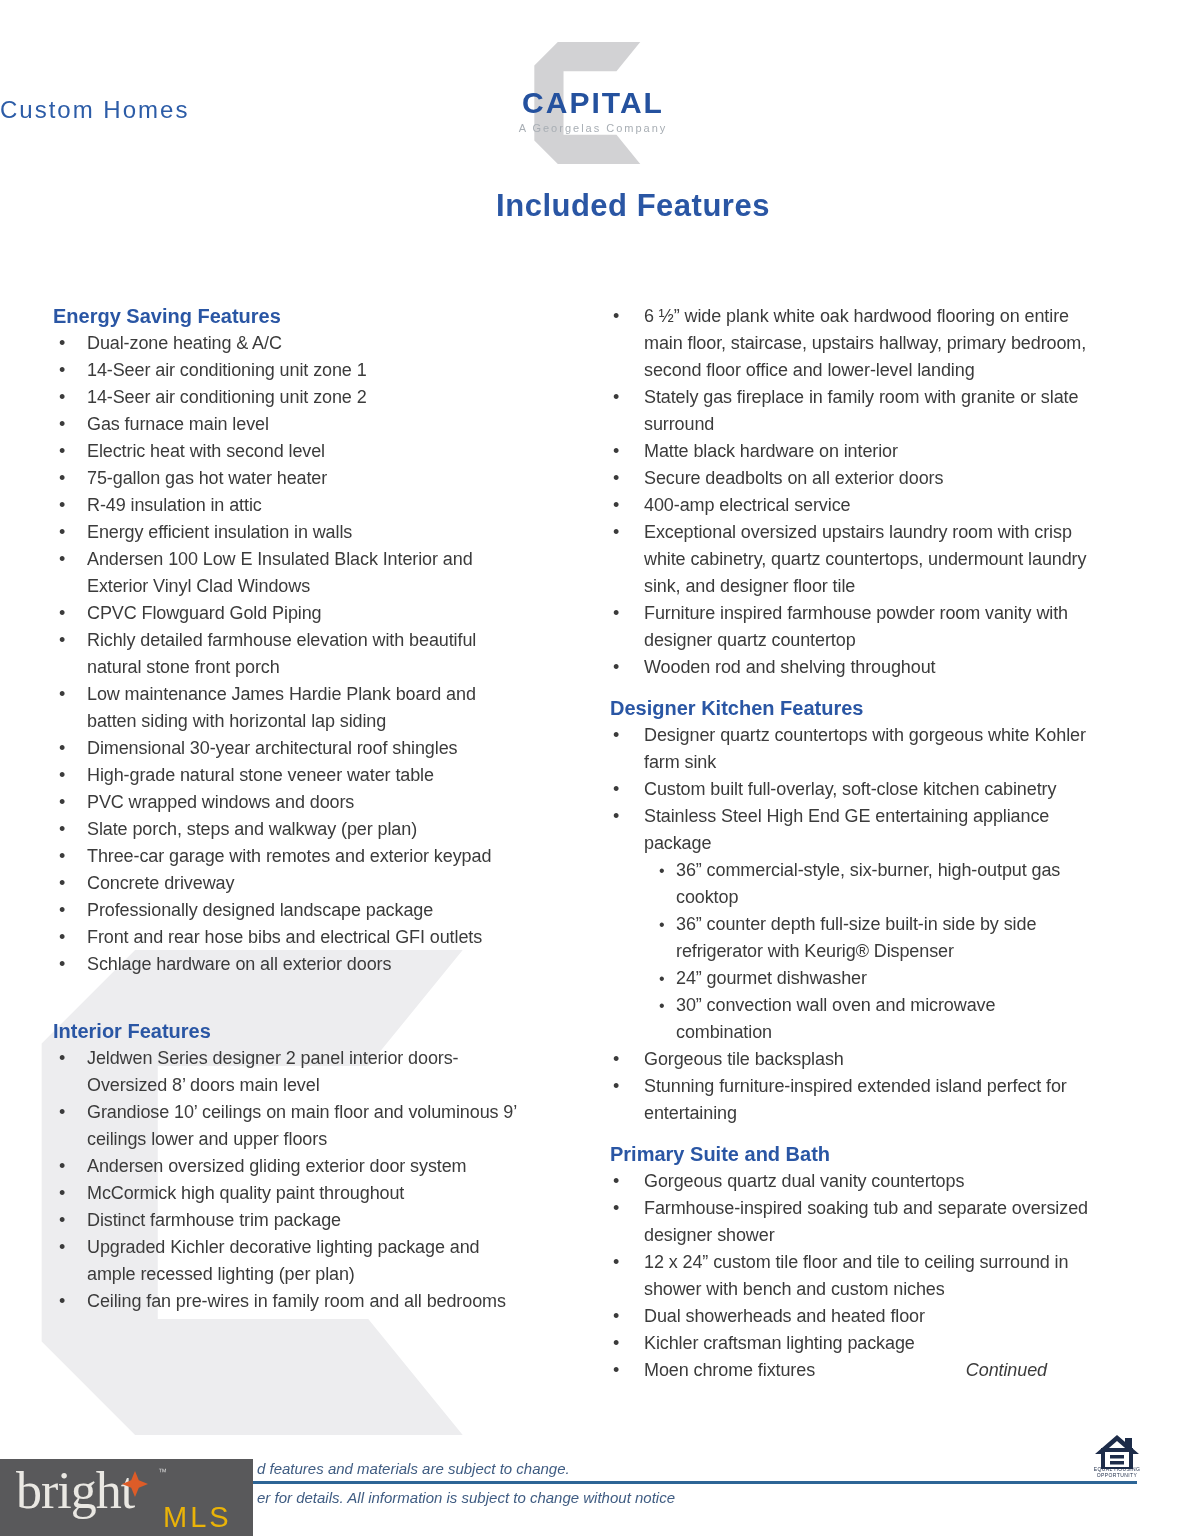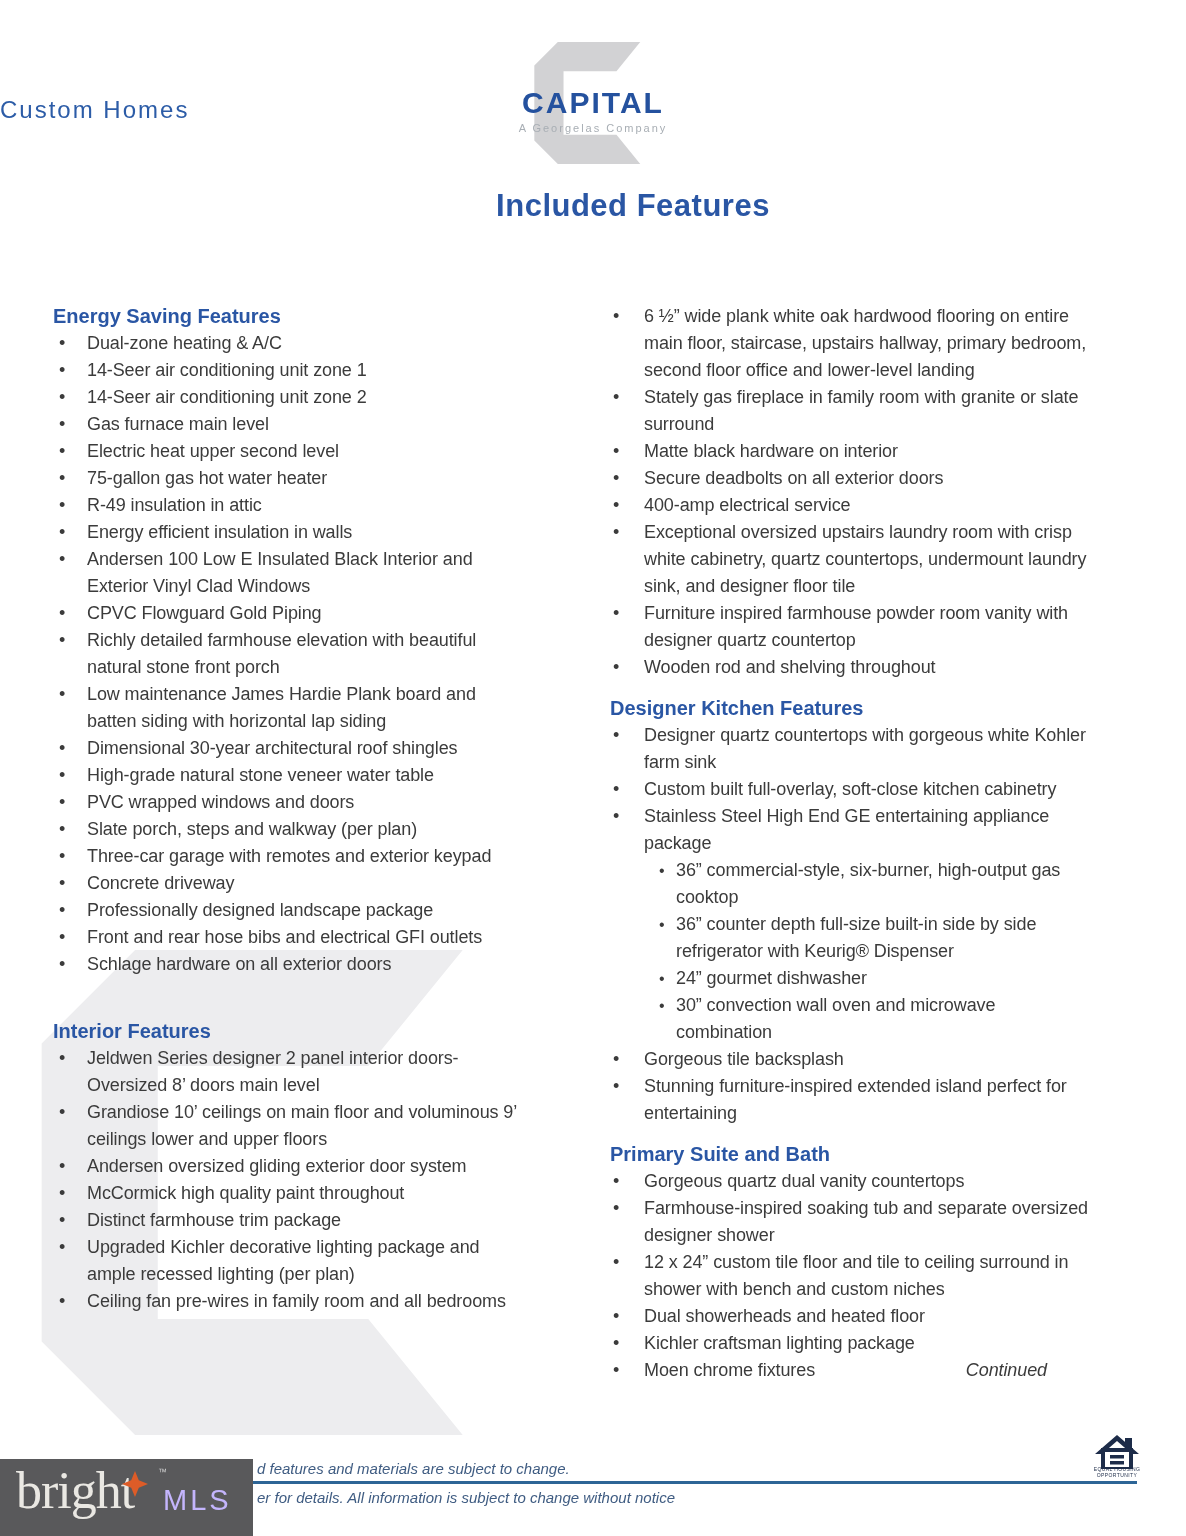--- a/index.html
+++ b/index.html
@@ -37,22 +37,22 @@
   .li-flex{display:flex;justify-content:space-between;}
   .continued{font-style:italic;padding-right:41px;white-space:nowrap;}
   
   .bright-box{position:absolute;left:0;top:1459px;width:253px;height:77px;
     background:#59595b;z-index:3;overflow:hidden;}
   .bright-word{position:absolute;left:16px;top:2px;
     font-family:"Liberation Serif",serif;font-weight:normal;font-size:52px;
     color:#eae8e3;letter-spacing:-1px;}
   .bright-star{position:absolute;left:122px;top:12px;width:26px;height:26px;}
   .bright-tm{position:absolute;left:158px;top:8px;font-size:9px;color:#cfcfcf;}
-  .bright-mls{position:absolute;left:163px;top:25px;font-size:29px;
-    color:#c4b5fd;letter-spacing:3px;font-family:"Liberation Sans",sans-serif;}
+  .bright-mls{position:absolute;left:163px;top:42px;font-size:29px;
+    color:#eab308;letter-spacing:3px;font-family:"Liberation Sans",sans-serif;}
   .f-line{position:absolute;font-size:15px;font-style:italic;color:#3f5c82;z-index:2;}
   .f-line1{left:257px;top:1460px;}
   .f-line2{left:257px;top:1489px;}
   .f-rule{position:absolute;left:253px;top:1481px;width:884px;height:3px;
     background:#2d6596;z-index:2;}
   .eho{position:absolute;left:1095px;top:1435px;width:44px;height:34px;z-index:2;}
   .eho-caption{position:absolute;left:1087px;top:1466px;width:60px;text-align:center;
     font-size:5px;line-height:6px;letter-spacing:0.4px;color:#1d2c49;z-index:2;}
 </style>
 </head>
@@ -71,21 +71,21 @@
 <div class="brand-tagline">A Georgelas Company</div>
 <div class="page-title">Included Features</div>
 
 <div class="col col-left">
   <h3 class="sec-heading">Energy Saving Features</h3>
   <ul>
     <li>Dual-zone heating &amp; A/C</li>
     <li>14-Seer air conditioning unit zone 1</li>
     <li>14-Seer air conditioning unit zone 2</li>
     <li>Gas furnace main level</li>
-    <li>Electric heat upper second level</li>
+    <li>Electric heat with second level</li>
     <li>75-gallon gas hot water heater</li>
     <li>R-49 insulation in attic</li>
     <li>Energy efficient insulation in walls</li>
     <li>Andersen 100 Low E Insulated Black Interior and Exterior Vinyl Clad Windows</li>
     <li>CPVC Flowguard Gold Piping</li>
   </ul>
 
   <ul>
     <li>Richly detailed farmhouse elevation with beautiful natural stone front porch</li>
     <li>Low maintenance James Hardie Plank board and batten siding with horizontal lap siding</li>

